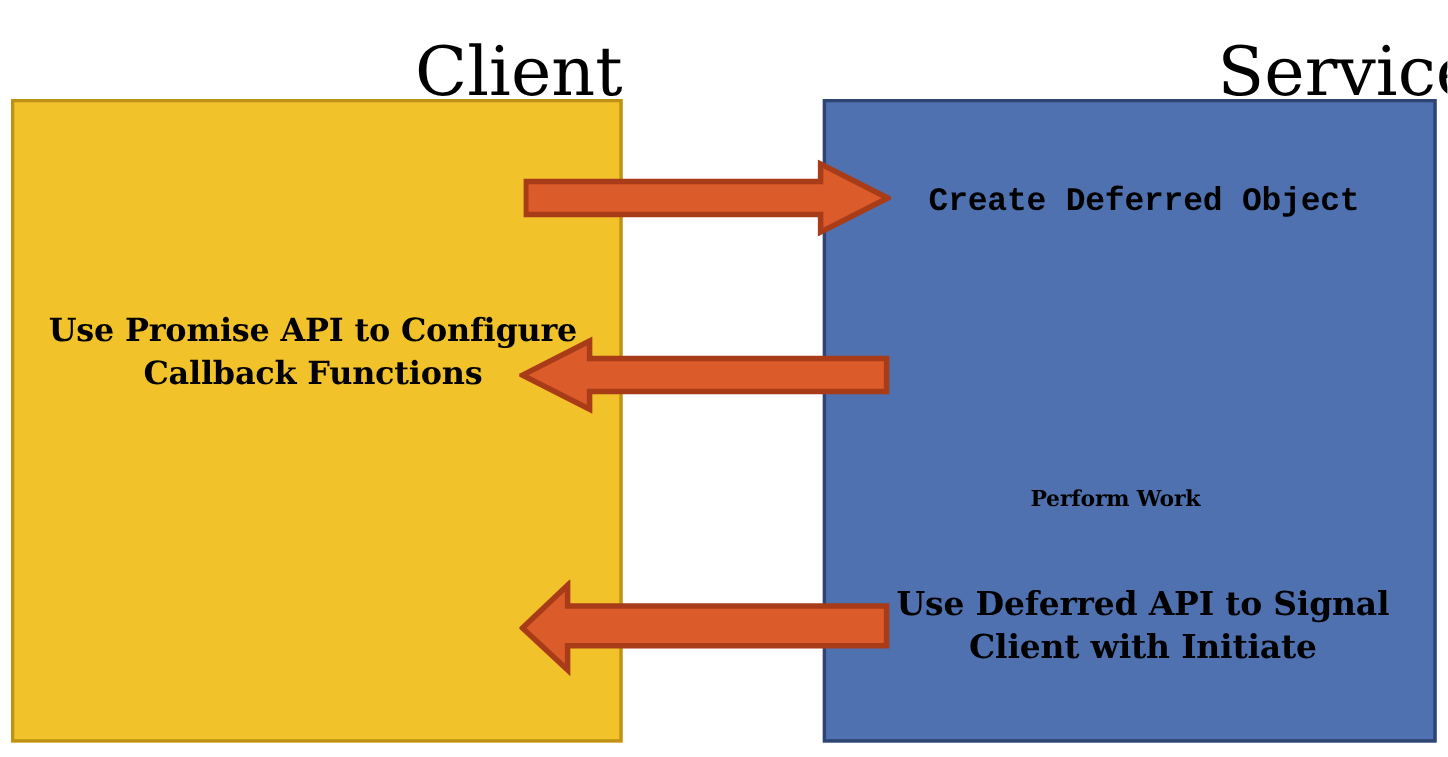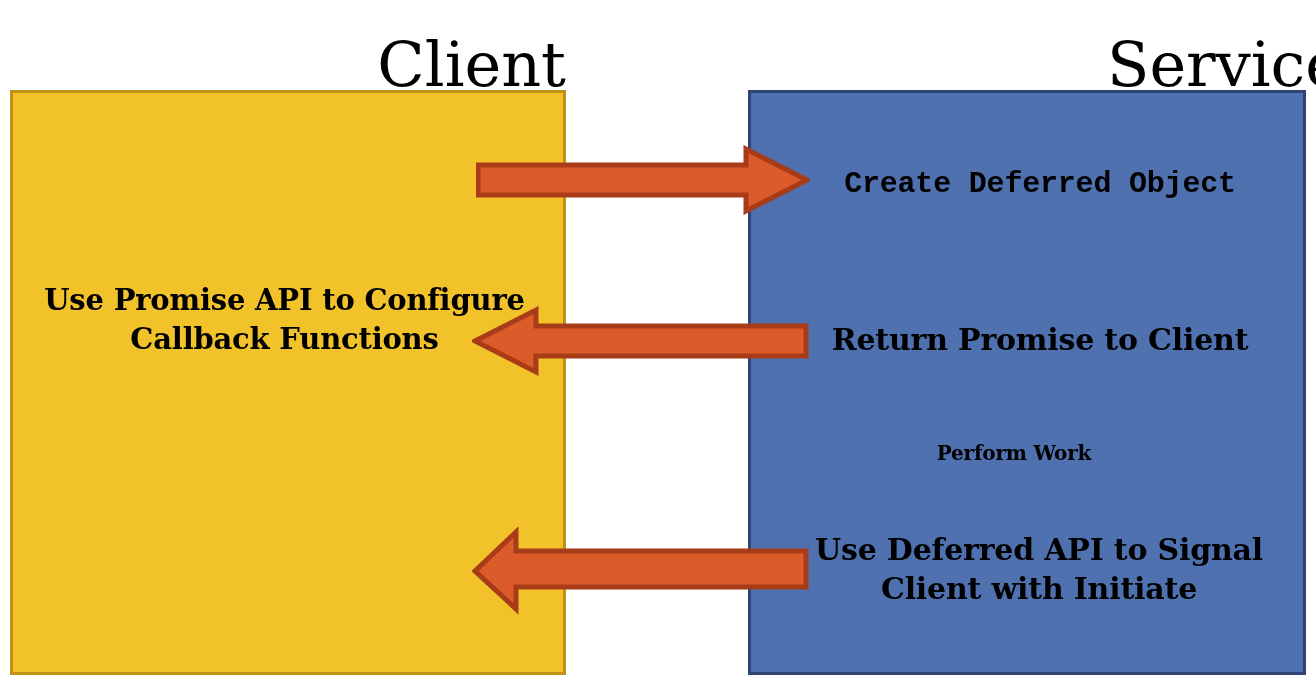--- a/index.html
+++ b/index.html
@@ -102,21 +102,20 @@
 
   <div class="lane" id="lane-service"></div>
 
 
   <div class="step" id="step-c2">Use Promise API to Configure
 Callback Functions</div>
 
 
   <div class="step" id="step-s1">Create Deferred Object</div>
 
-  <div class="step" id="step-s2">Return Promise to Client</div>
 
   <div class="step" id="step-s3">Perform Work</div>
 
   <div class="step" id="step-s4">Use Deferred API to Signal
 Client with Initiate</div>
 
   <div class="arrow" id="arrow-1">
     <svg width="334" height="70" viewBox="0 0 334 70" xmlns="http://www.w3.org/2000/svg">
       <polygon points="2,20 270,20 270,4 331,35 270,66 270,50 2,50" fill="#DC5B2A" stroke="#A83C18" stroke-width="5" stroke-linejoin="miter"></polygon>
     </svg>

